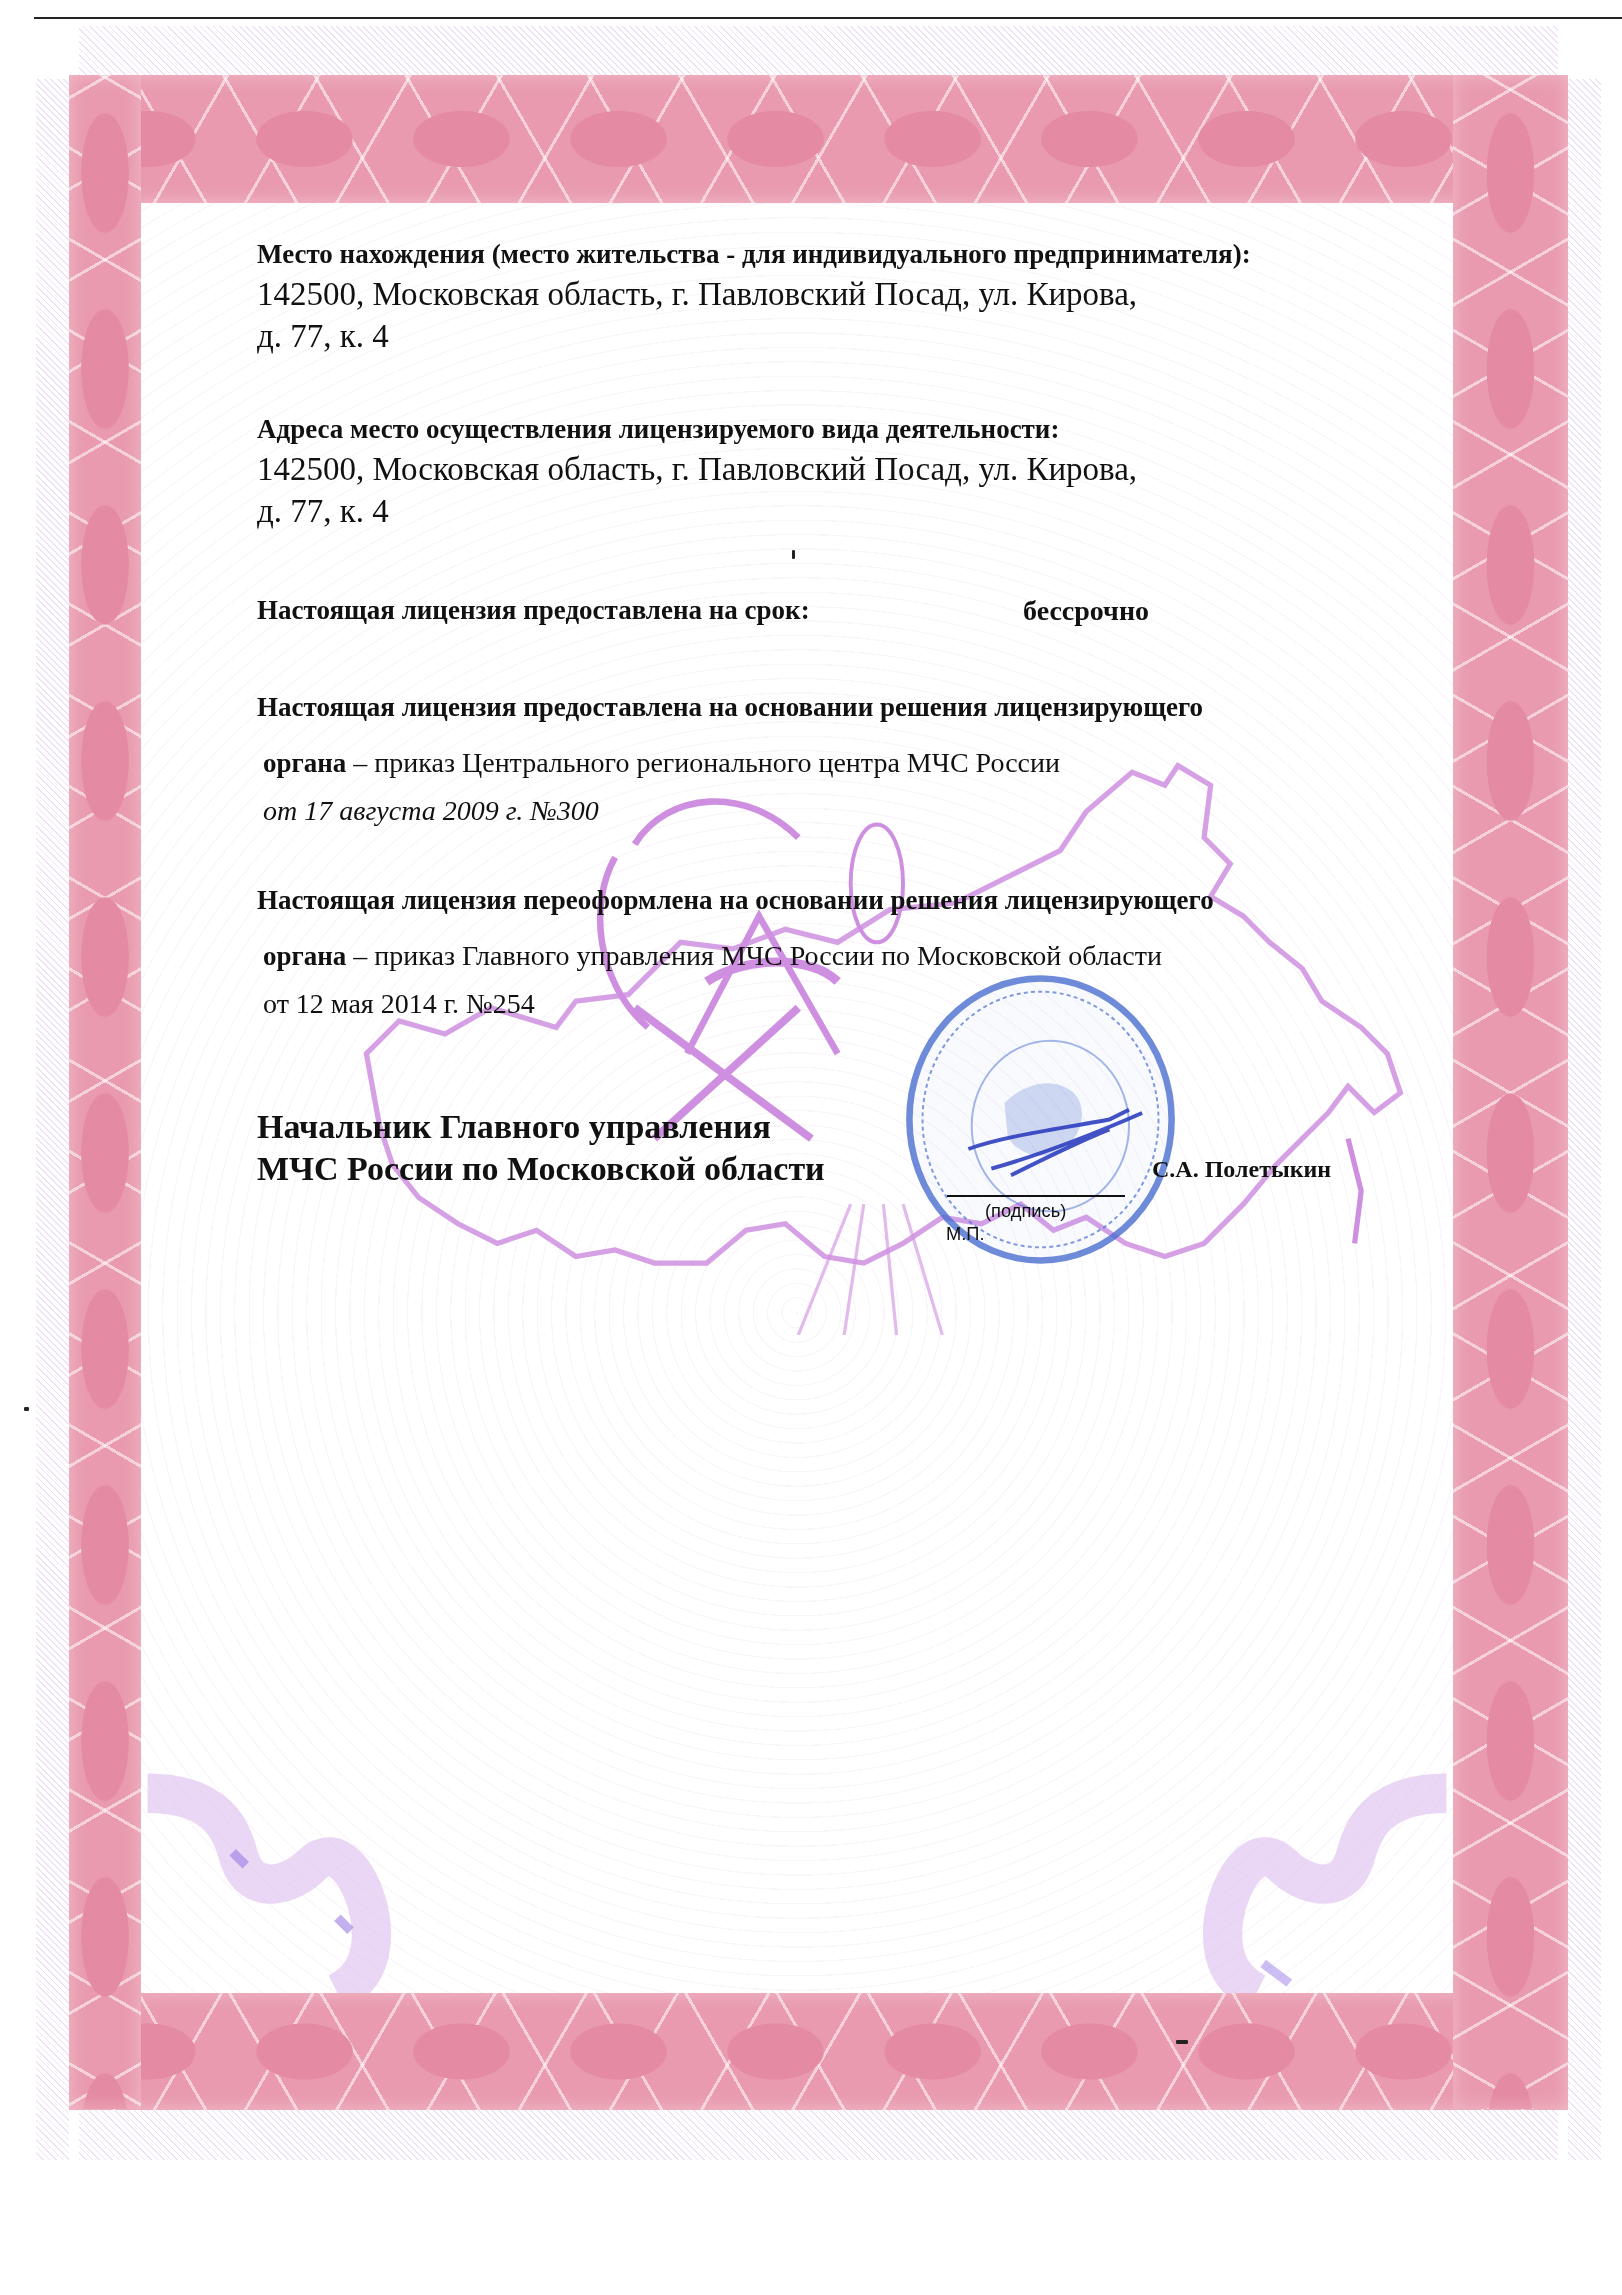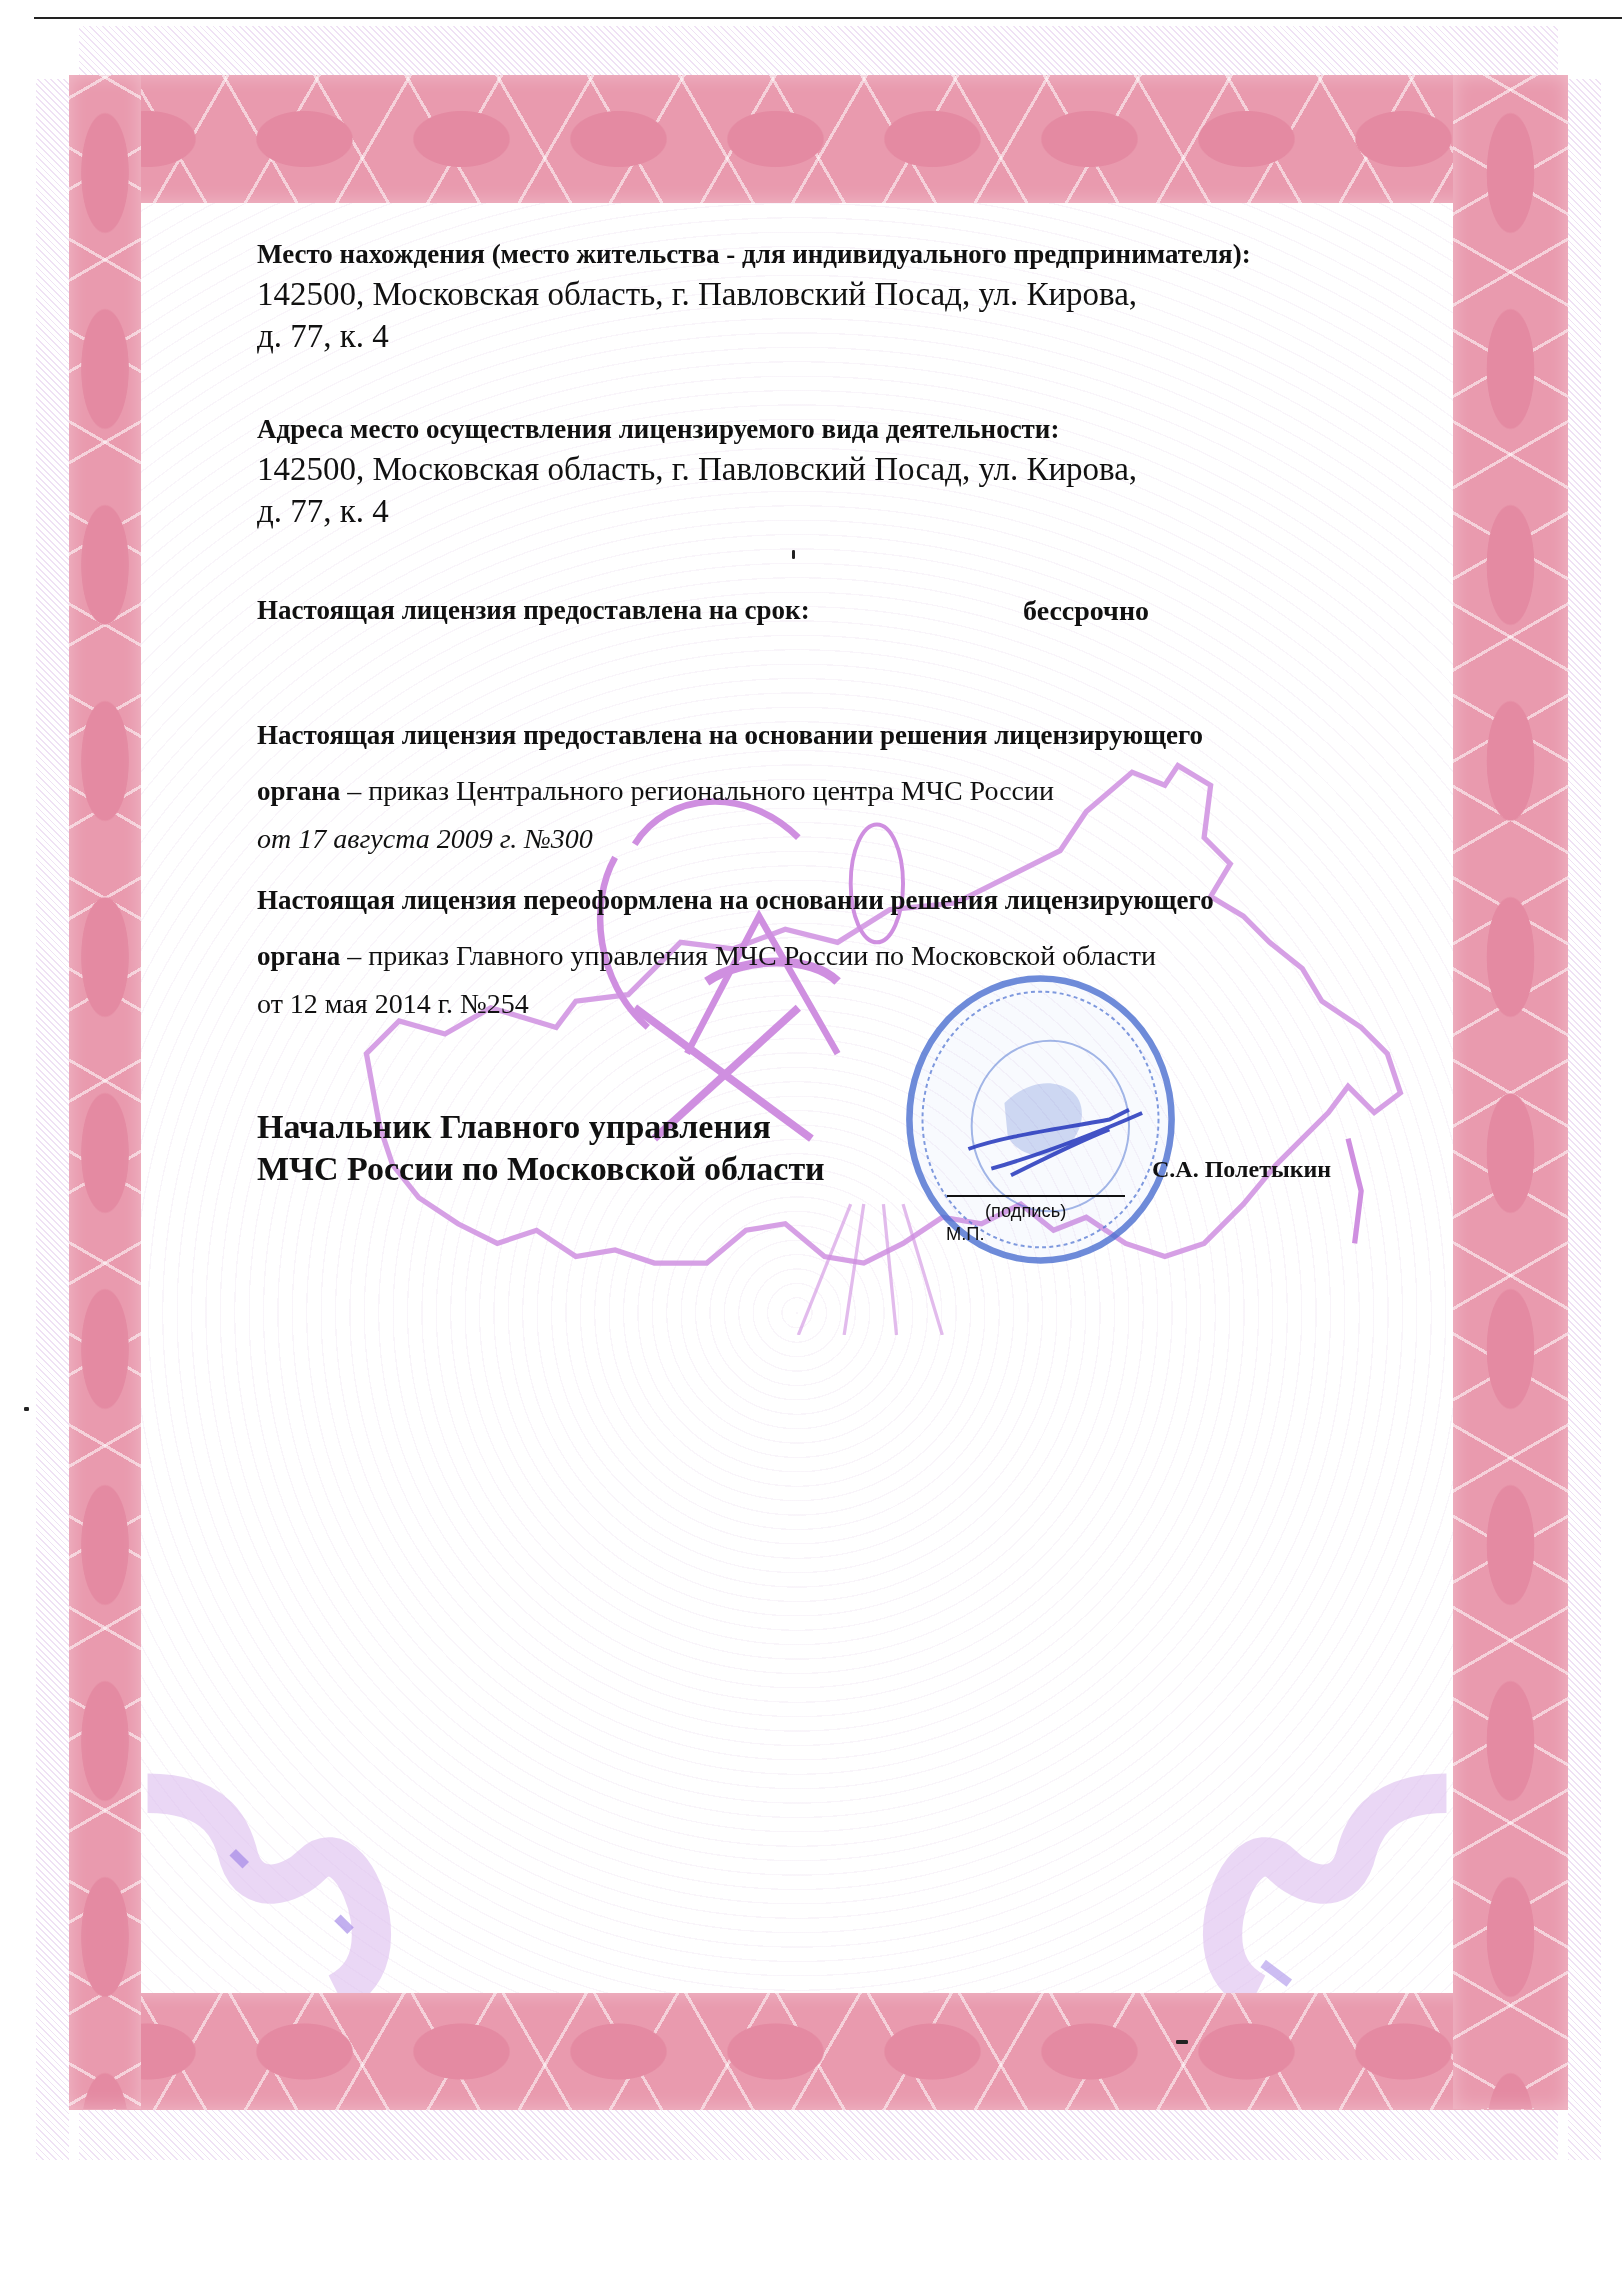--- a/index.html
+++ b/index.html
@@ -33,27 +33,27 @@
     background-size: 100% 196px, auto, auto; }
 
   
   .watermark { position:absolute; left:340px; top:746px; width:1113px; height:589px; pointer-events:none; }
 
   
   .content { position:absolute; left:257px; top:236px; width:1198px; }
   .label { font-weight:bold; text-decoration-thickness:2.6px;
            text-underline-offset:3.9px; font-size:27px; line-height:37px; }
   .value { font-size:33px; line-height:42px; }
-  .small { font-size:28px; line-height:56px; }
+  .small { font-size:28px; line-height:56px;margin-left:6px; }
 
   .sec1 { position:absolute; top:0; }
   .sec2 { position:absolute; top:175px; }
   .sec3 { position:absolute; top:356px; }
   .sec3 .term { position:absolute; left:766px; top:0; font-weight:bold; font-size:28px; line-height:37px; white-space:nowrap; }
-  .sec4 { position:absolute; top:471px; }
+  .sec4 { position:absolute; top:443px; }
   .sec5 { position:absolute; top:636px; }
 
   .sign { position:absolute; left:257px; top:1106px; font-weight:bold; font-size:34px; line-height:42px; }
   .signature-line { position:absolute; left:947px; top:1195px; width:178px; height:2px; background:#111; }
   .sig-caption { position:absolute; left:985px; top:1200px; font-family:"Liberation Sans",sans-serif; font-size:18.3px; }
   .mp { position:absolute; left:946px; top:1223px; font-family:"Liberation Sans",sans-serif; font-size:18.3px; }
   .signer { position:absolute; left:1152px; top:1148px; font-weight:bold; font-size:24px; line-height:42px; }
 
   .stamp { position:absolute; left:893px; top:972px; width:295px; height:295px; }
   .dot { position:absolute; width:5.2px; height:3.9px; background:#222; border-radius:1.3px; }

